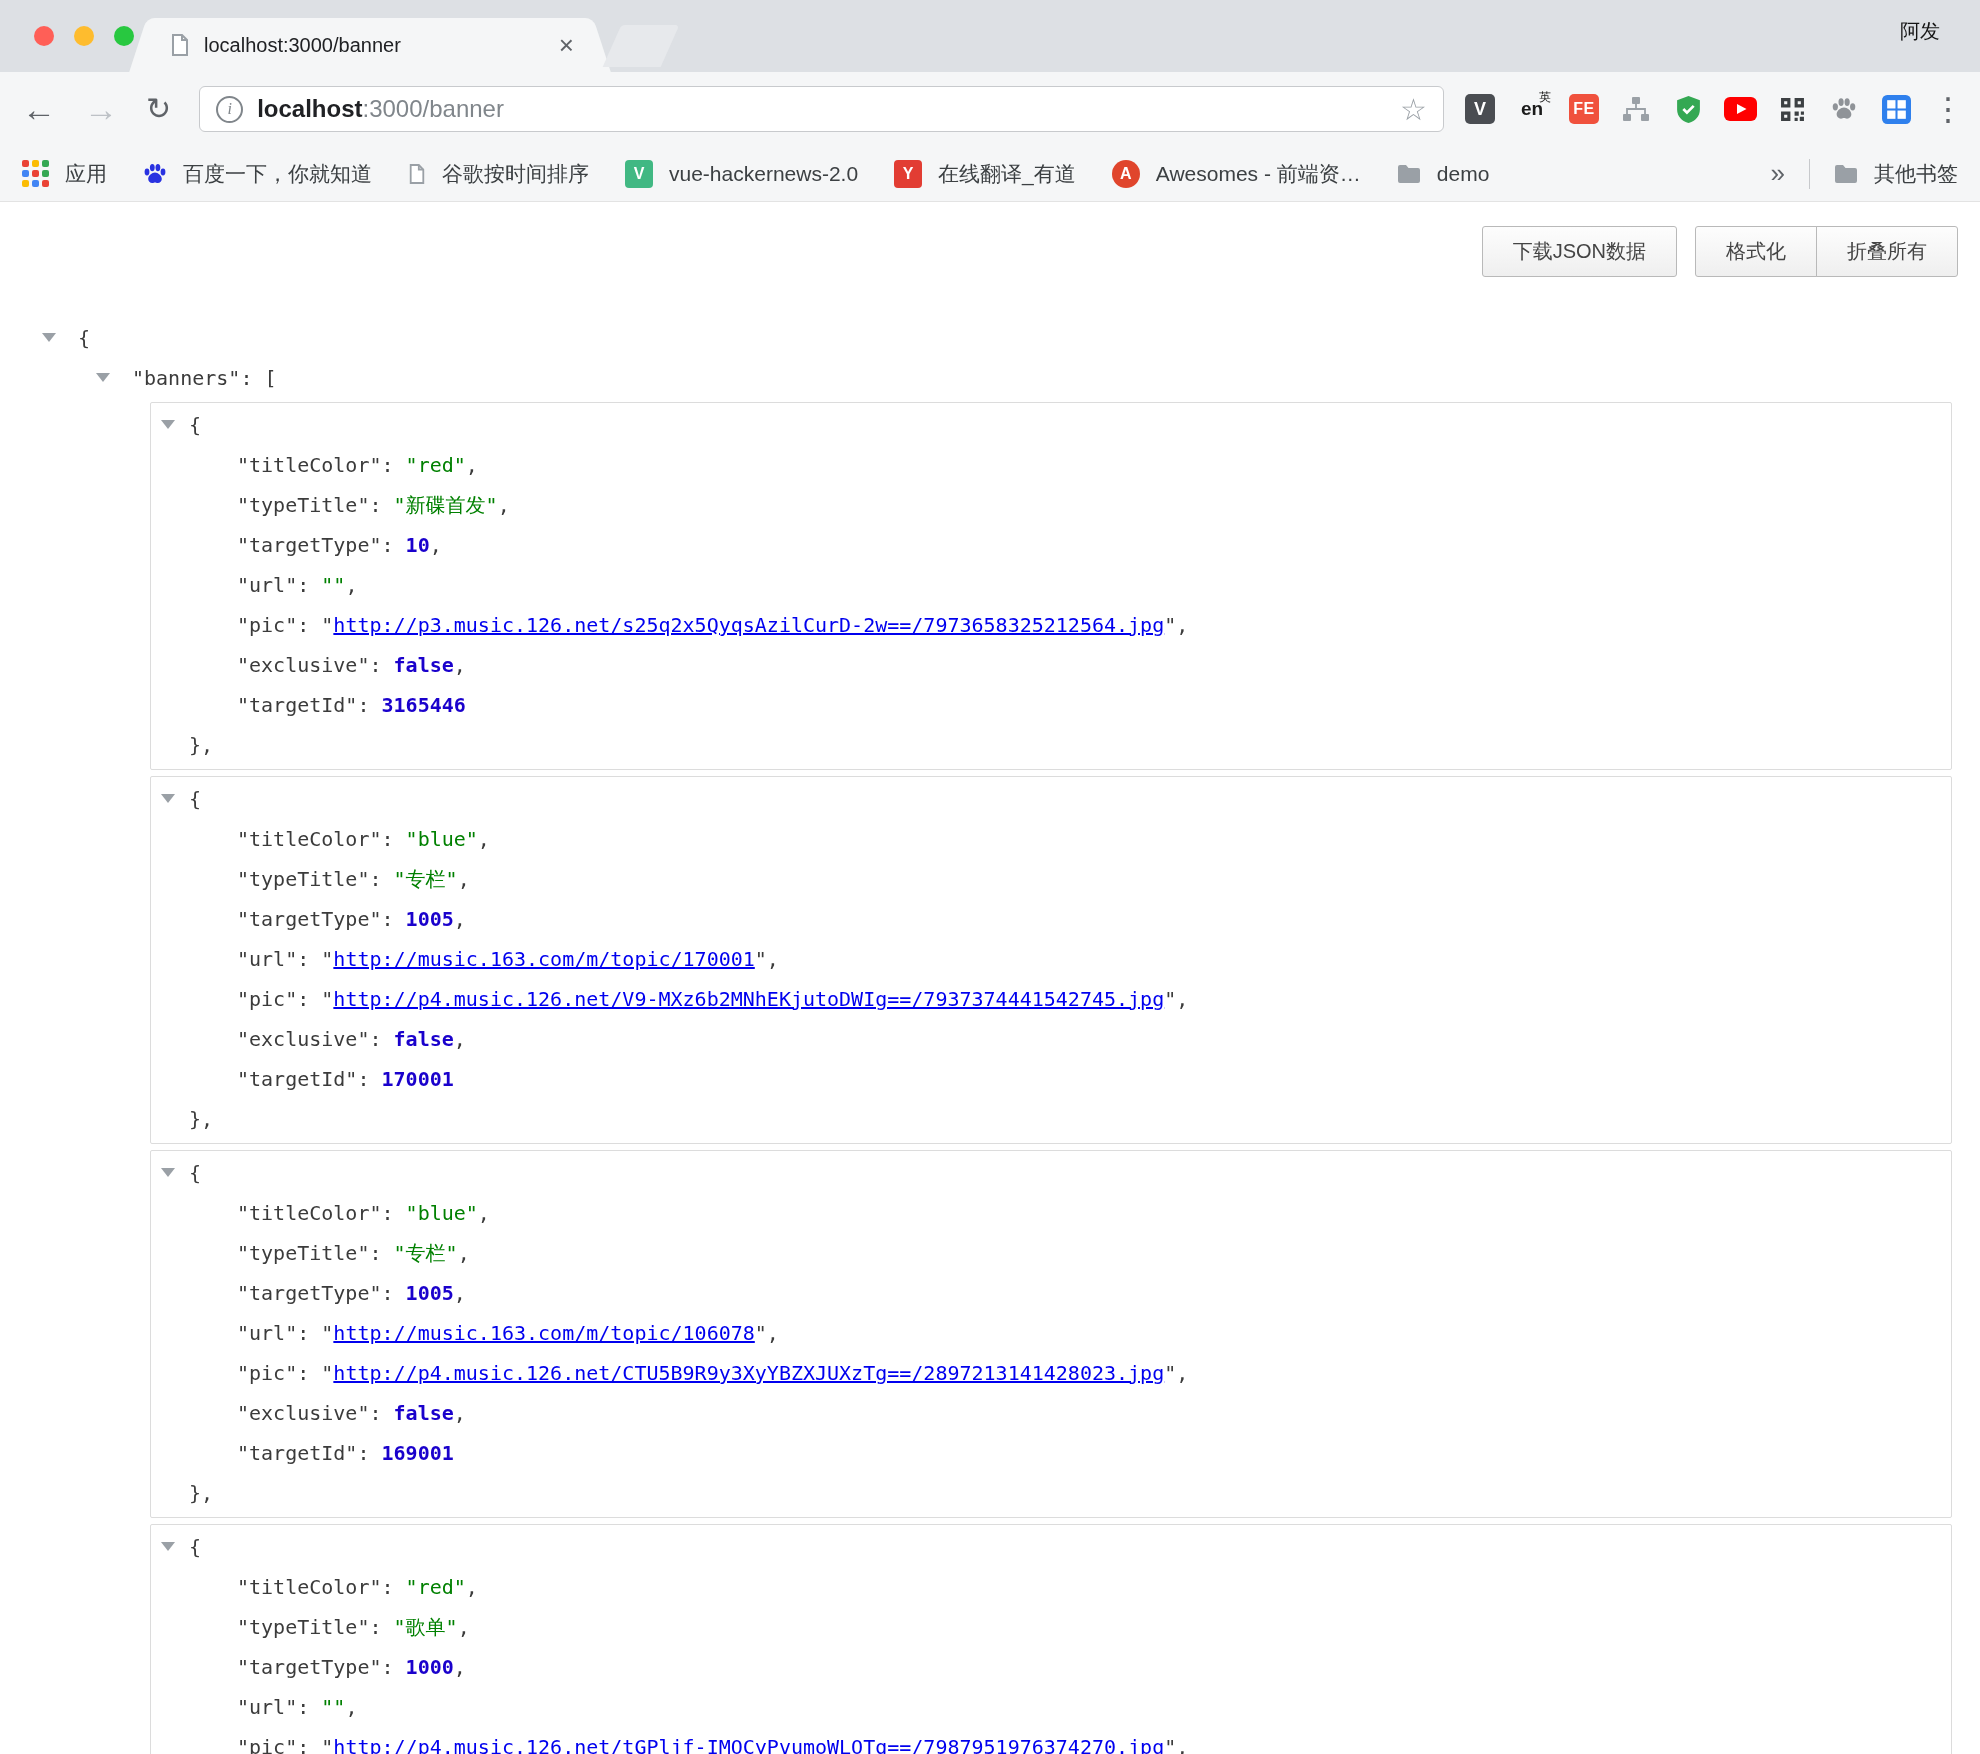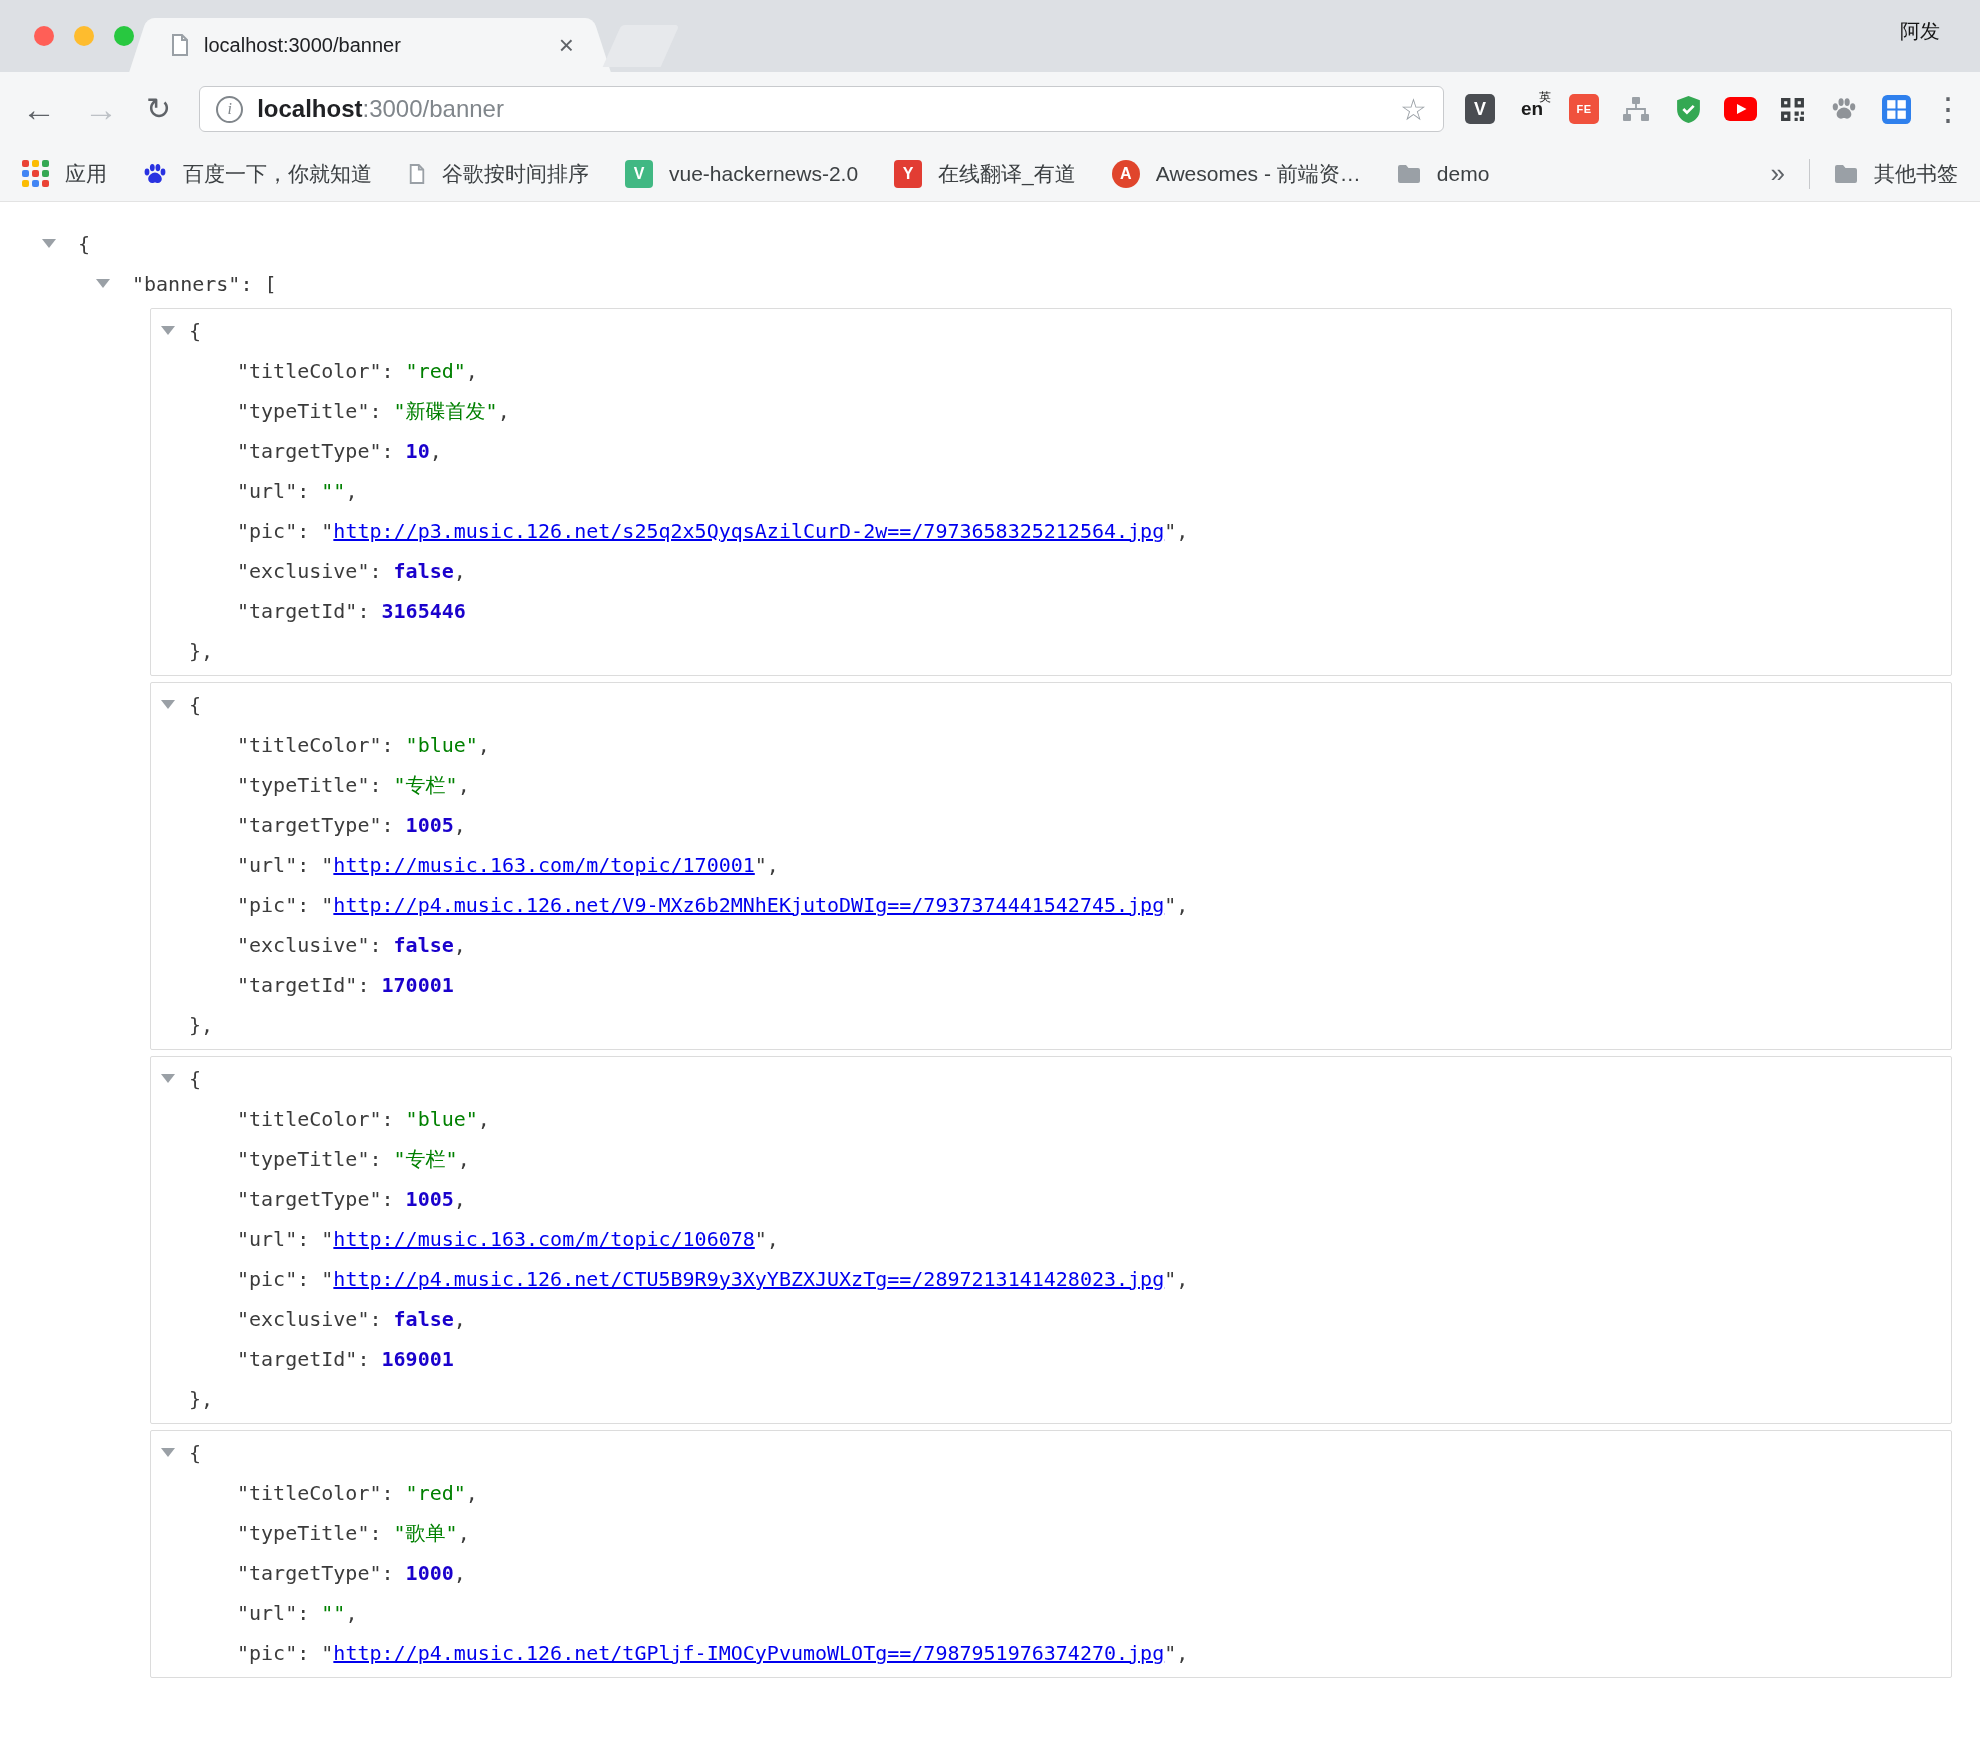--- a/index.html
+++ b/index.html
@@ -33,21 +33,21 @@
                font-family:"Liberation Serif", serif; font-style:italic; font-size:16px;
                display:flex; align-items:center; justify-content:center; margin-right:14px; cursor:pointer; flex:none; }
   .url { font-size:24px; white-space:nowrap; overflow:hidden; }
   .url b { color:#202124; font-weight:700; }
   .url-rest { color:#80868b; }
   .star { margin-left:auto; font-size:30px; color:#9aa0a6; cursor:pointer; }
   .ext-row { display:flex; align-items:center; gap:8px; margin-left:14px; }
   .ext { width:44px; height:44px; display:flex; align-items:center; justify-content:center; cursor:pointer; position:relative; }
   .sq { border-radius:5px; display:flex; align-items:center; justify-content:center; }
   .vimium { width:30px; height:30px; background:#4a4d52; color:#fff; font-weight:bold; font-size:18px; }
-  .febox { width:30px; height:30px; background:#f0513d; color:#fff; font-weight:bold; font-size:11px; letter-spacing:0.5px; }
+  .febox { width:30px; height:30px; background:#f0513d; color:#fff; font-weight:bold; font-size:16px; letter-spacing:0.5px; }
   .tr-en { font-size:19px; font-weight:bold; color:#1b1b1b; }
   .tr-zh { position:absolute; top:2px; right:3px; font-size:12px; color:#1b1b1b; }
   .menu-dots { font-size:32px; color:#5f6368; margin-left:6px; cursor:pointer; line-height:1; }
 
   
   .bookmarks { height:56px; background:#f5f6f7; border-bottom:1px solid #e3e3e3;
                display:flex; align-items:center; padding:0 22px; gap:36px; font-size:21px; color:#3c4043; }
   .bm { display:flex; align-items:center; gap:16px; cursor:pointer; white-space:nowrap; }
   .appsgrid { display:grid; grid-template-columns:repeat(3,7px); grid-template-rows:repeat(3,7px); gap:3px; }
   .appsgrid i { width:7px; height:7px; border-radius:2px; display:block; }
@@ -254,20 +254,27 @@
           <svg width="24" height="20" viewBox="0 0 24 20">
               <path d="M1 3a2 2 0 0 1 2-2h6l2.5 3H21a2 2 0 0 1 2 2v11a2 2 0 0 1-2 2H3a2 2 0 0 1-2-2z" fill="#9aa0a6"></path>
             </svg>
         </span>
         <span>其他书签</span>
       </div>
     </div>
   </div>
 
   <div class="content">
+    <div class="page-toolbar">
+      <button class="gbtn download">下载JSON数据</button>
+      <div class="btn-group">
+        <button class="gbtn">格式化</button>
+        <button class="gbtn">折叠所有</button>
+      </div>
+    </div>
     <div class="json-tree">
         <div class="json-line lvl0"><span class="tri"></span><span class="punct">{</span></div>
         <div class="json-line lvl1"><span class="tri"></span><span class="key">"banners"</span><span class="punct">: [</span></div>
         <div class="banners">
           <div class="obj-box">
             <div class="json-line obj-line"><span class="tri"></span><span class="punct">{</span></div>
             <div class="json-line prop"><span class="key">"titleColor"</span><span class="punct">: </span><span class="v-str">"red"</span><span class="punct">,</span></div>
             <div class="json-line prop"><span class="key">"typeTitle"</span><span class="punct">: </span><span class="v-str">"新碟首发"</span><span class="punct">,</span></div>
             <div class="json-line prop"><span class="key">"targetType"</span><span class="punct">: </span><span class="v-num">10</span><span class="punct">,</span></div>
             <div class="json-line prop"><span class="key">"url"</span><span class="punct">: </span><span class="v-str">""</span><span class="punct">,</span></div>

